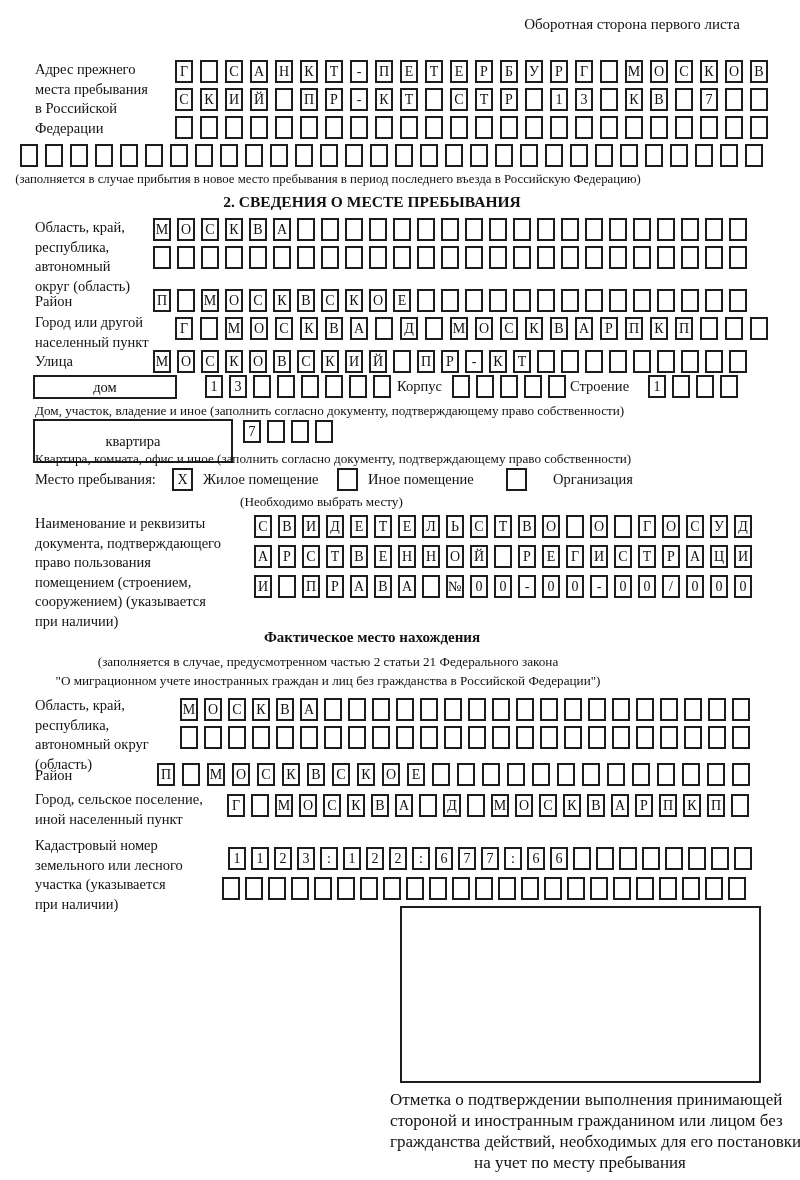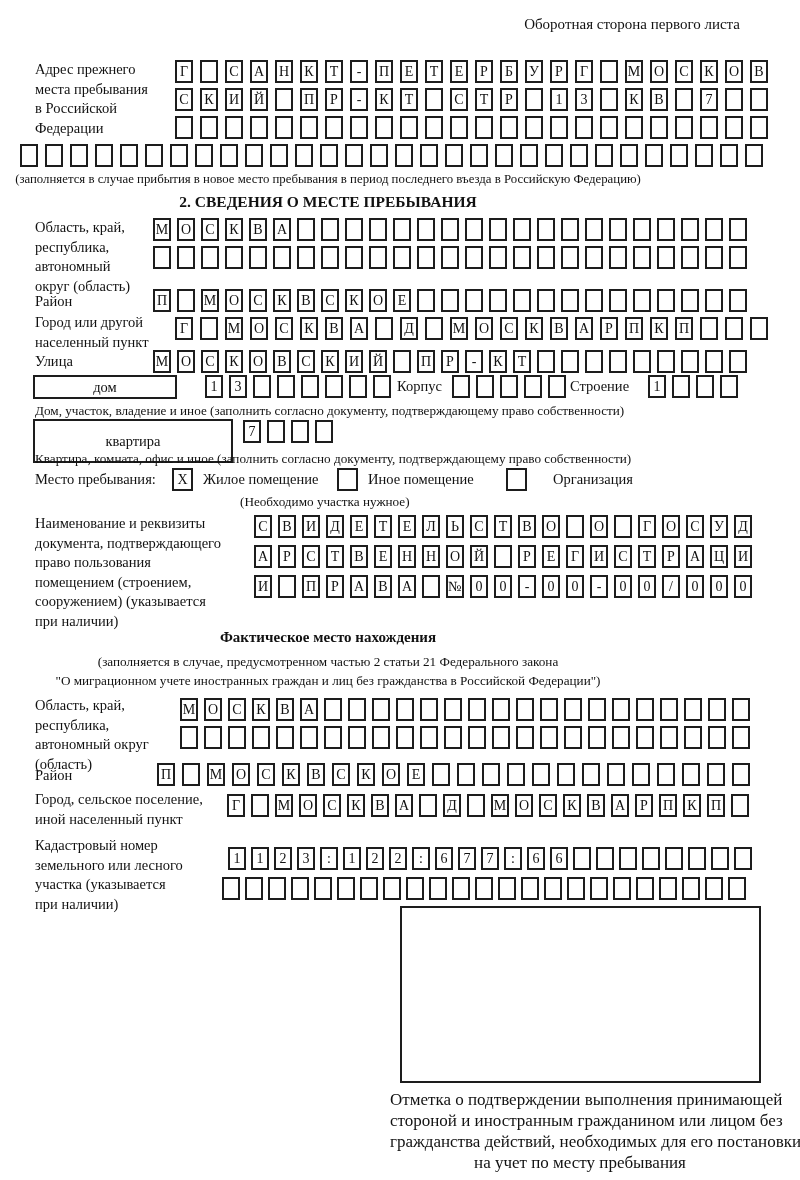--- a/index.html
+++ b/index.html
@@ -8,21 +8,21 @@
   .abs{position:absolute;}
   .row{position:absolute;display:flex;gap:6px;}
   .row.g5{gap:5px}
   .row.g7{gap:7px}
   .cell{width:18px;height:23px;border:2px solid #1d1d1d;box-sizing:border-box;
         display:flex;align-items:center;justify-content:center;
         font-size:14px;line-height:1;flex:none;background:#fff;}
   .lbl{font-size:14.5px;line-height:19.5px;}
   .ln{white-space:nowrap;}
   .note{font-size:12.8px;line-height:16px;}
-  .title{font-weight:bold;font-size:15.5px;}
+  .title{font-weight:bold;font-size:15.5px;padding-left:44px;}
   .center{left:0;width:656px;text-align:center;}
   .fieldbox{border:2px solid #1d1d1d;box-sizing:border-box;background:#fff;
             display:flex;align-items:center;justify-content:center;font-size:14.5px;}
   .chk{width:21px;height:23px;border:2px solid #1d1d1d;box-sizing:border-box;
        display:flex;align-items:center;justify-content:center;font-size:14px;background:#fff;}
   .inline-lbl{font-size:14.5px;white-space:nowrap;}
   .stamp{border:2px solid #1d1d1d;box-sizing:border-box;background:#fff;}
   .caption{font-size:17px;line-height:21px;text-align:center;}
 </style>
 </head>
@@ -339,21 +339,21 @@
     </div>
   <div class="abs note" style="top:451px;left:35px;font-size:13.2px;">Квартира, комната, офис и иное (заполнить согласно документу, подтверждающему право собственности)</div>
 
   <div class="abs inline-lbl" style="top:471px;left:35px;">Место пребывания:</div>
   <div class="abs chk" style="top:468px;left:172px;">X</div>
   <div class="abs inline-lbl" style="top:471px;left:203px;">Жилое помещение</div>
   <div class="abs chk" style="top:468px;left:337px;"></div>
   <div class="abs inline-lbl" style="top:471px;left:368px;">Иное помещение</div>
   <div class="abs chk" style="top:468px;left:506px;"></div>
   <div class="abs inline-lbl" style="top:471px;left:553px;">Организация</div>
-  <div class="abs note" style="top:494px;left:240px;font-size:13.2px;">(Необходимо участка нужное)</div>
+  <div class="abs note" style="top:494px;left:240px;font-size:13.2px;">(Необходимо выбрать месту)</div>
 
   <div class="abs lbl" style="top:514px;left:35px;">
       <div class="ln">Наименование и реквизиты</div>
       <div class="ln">документа, подтверждающего</div>
       <div class="ln">право пользования</div>
       <div class="ln">помещением (строением,</div>
       <div class="ln">сооружением) (указывается</div>
       <div class="ln">при наличии)</div>
     </div>
   <div class="row" style="top:515px;left:254px;">

